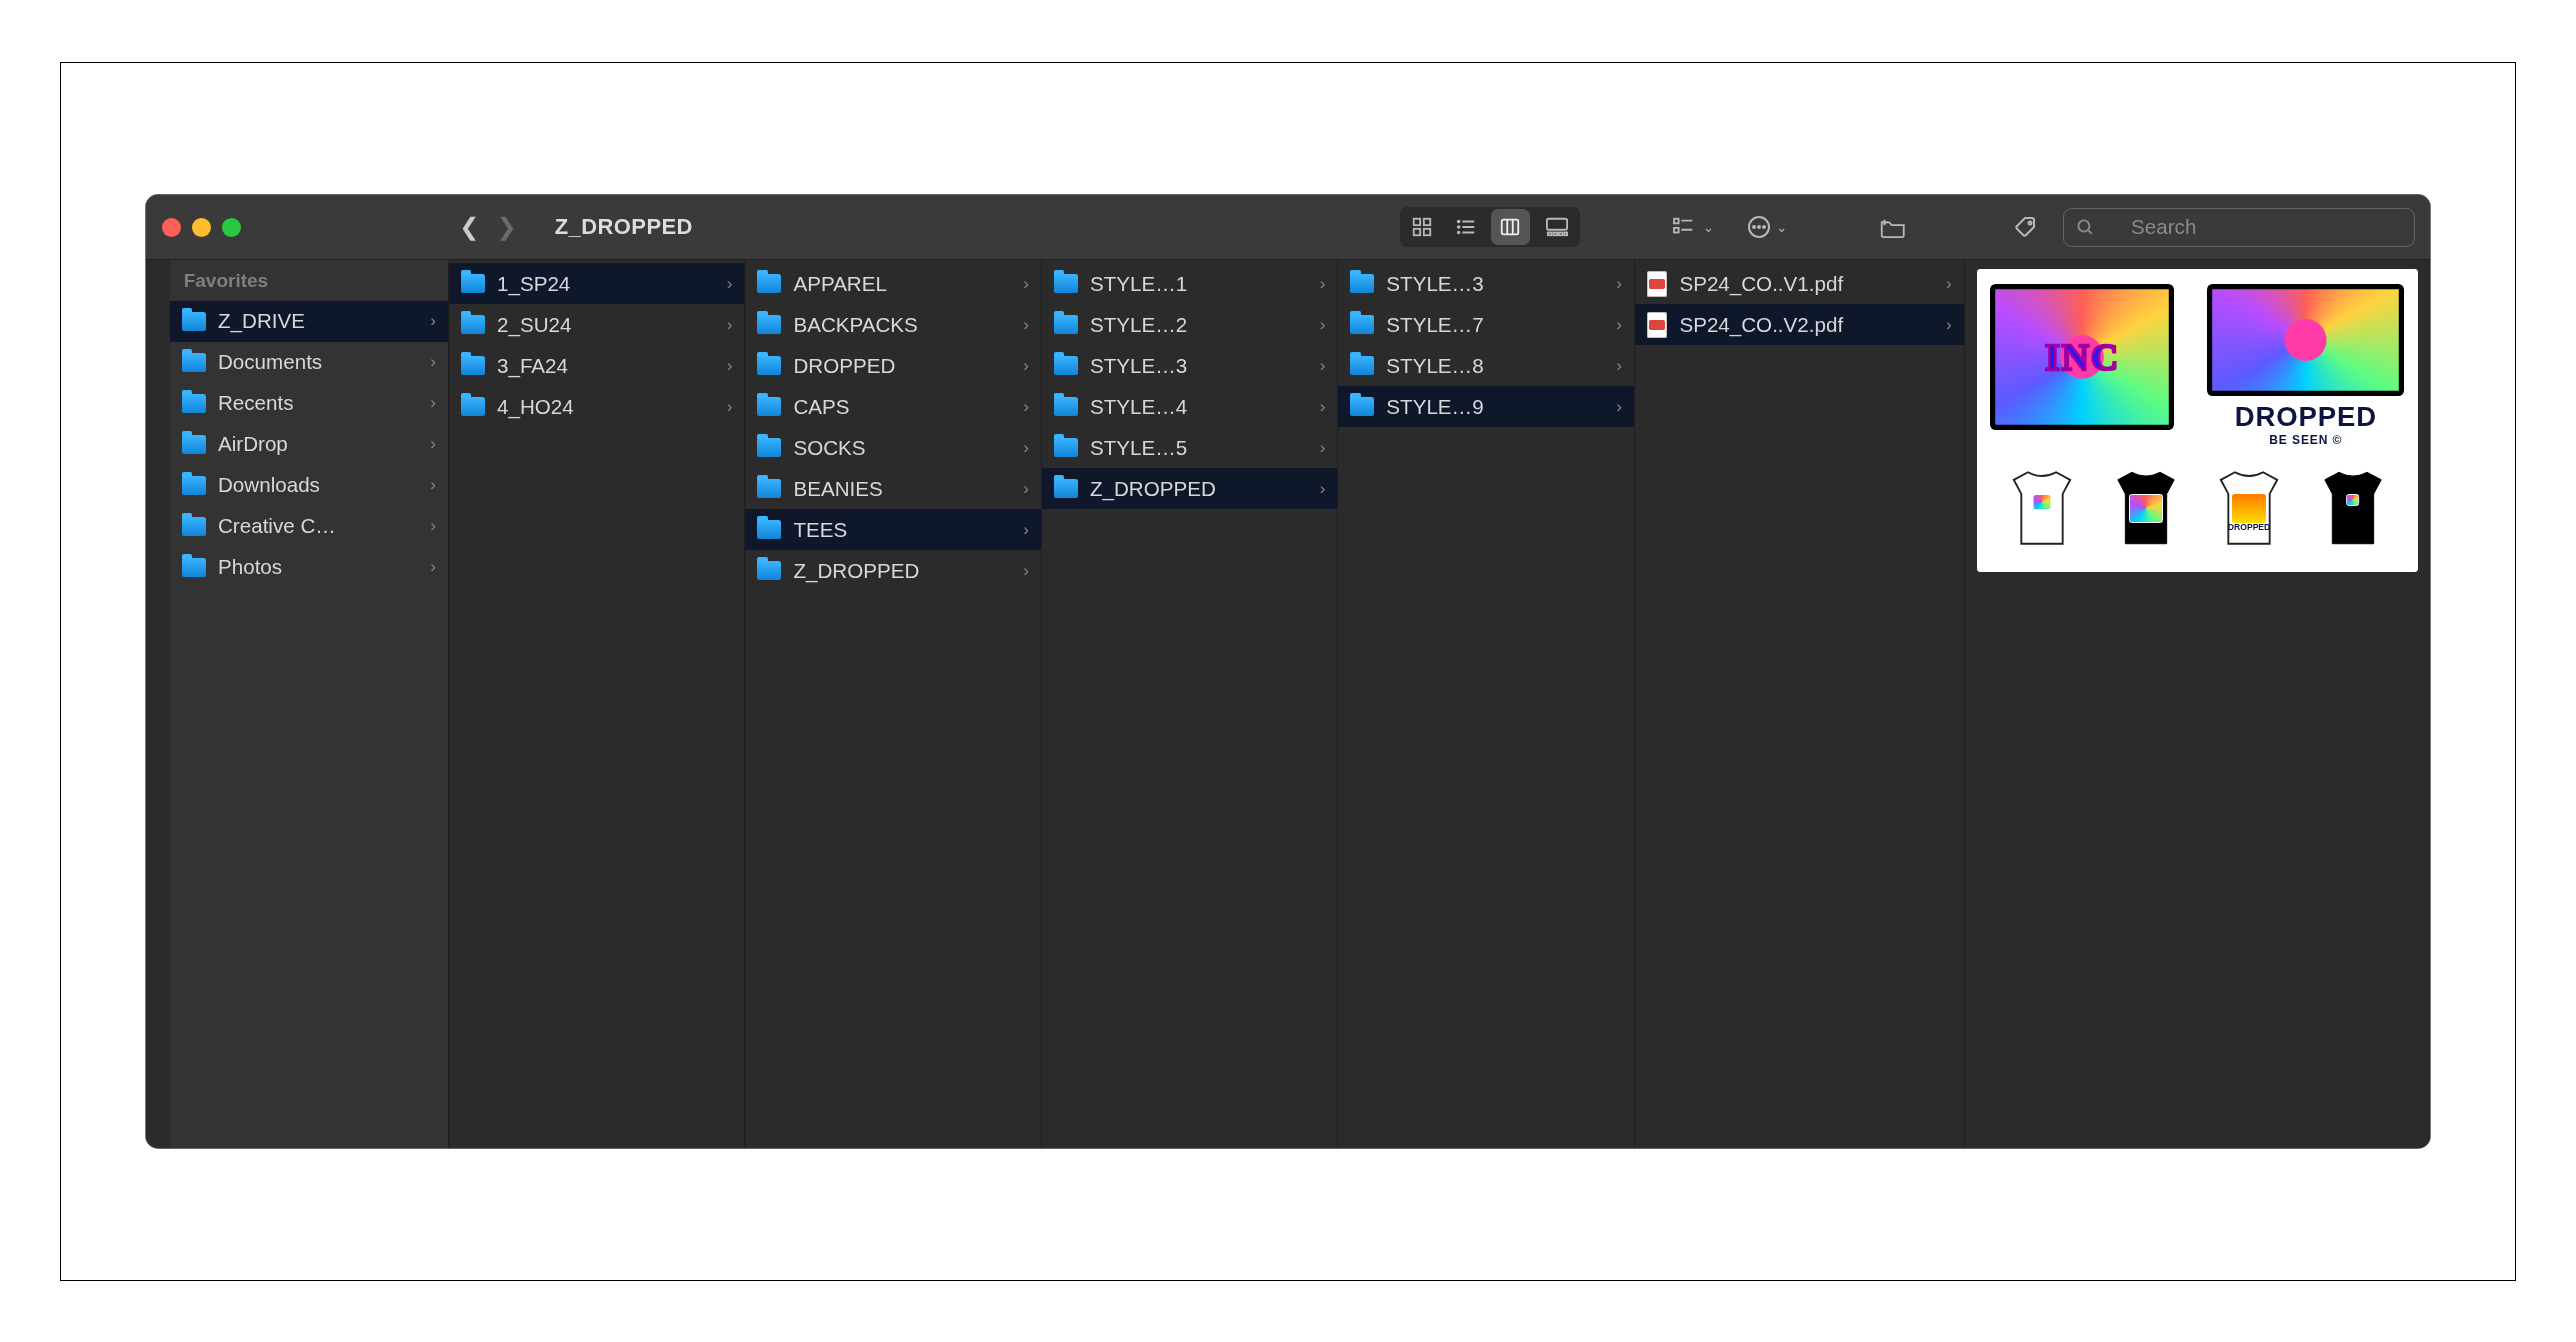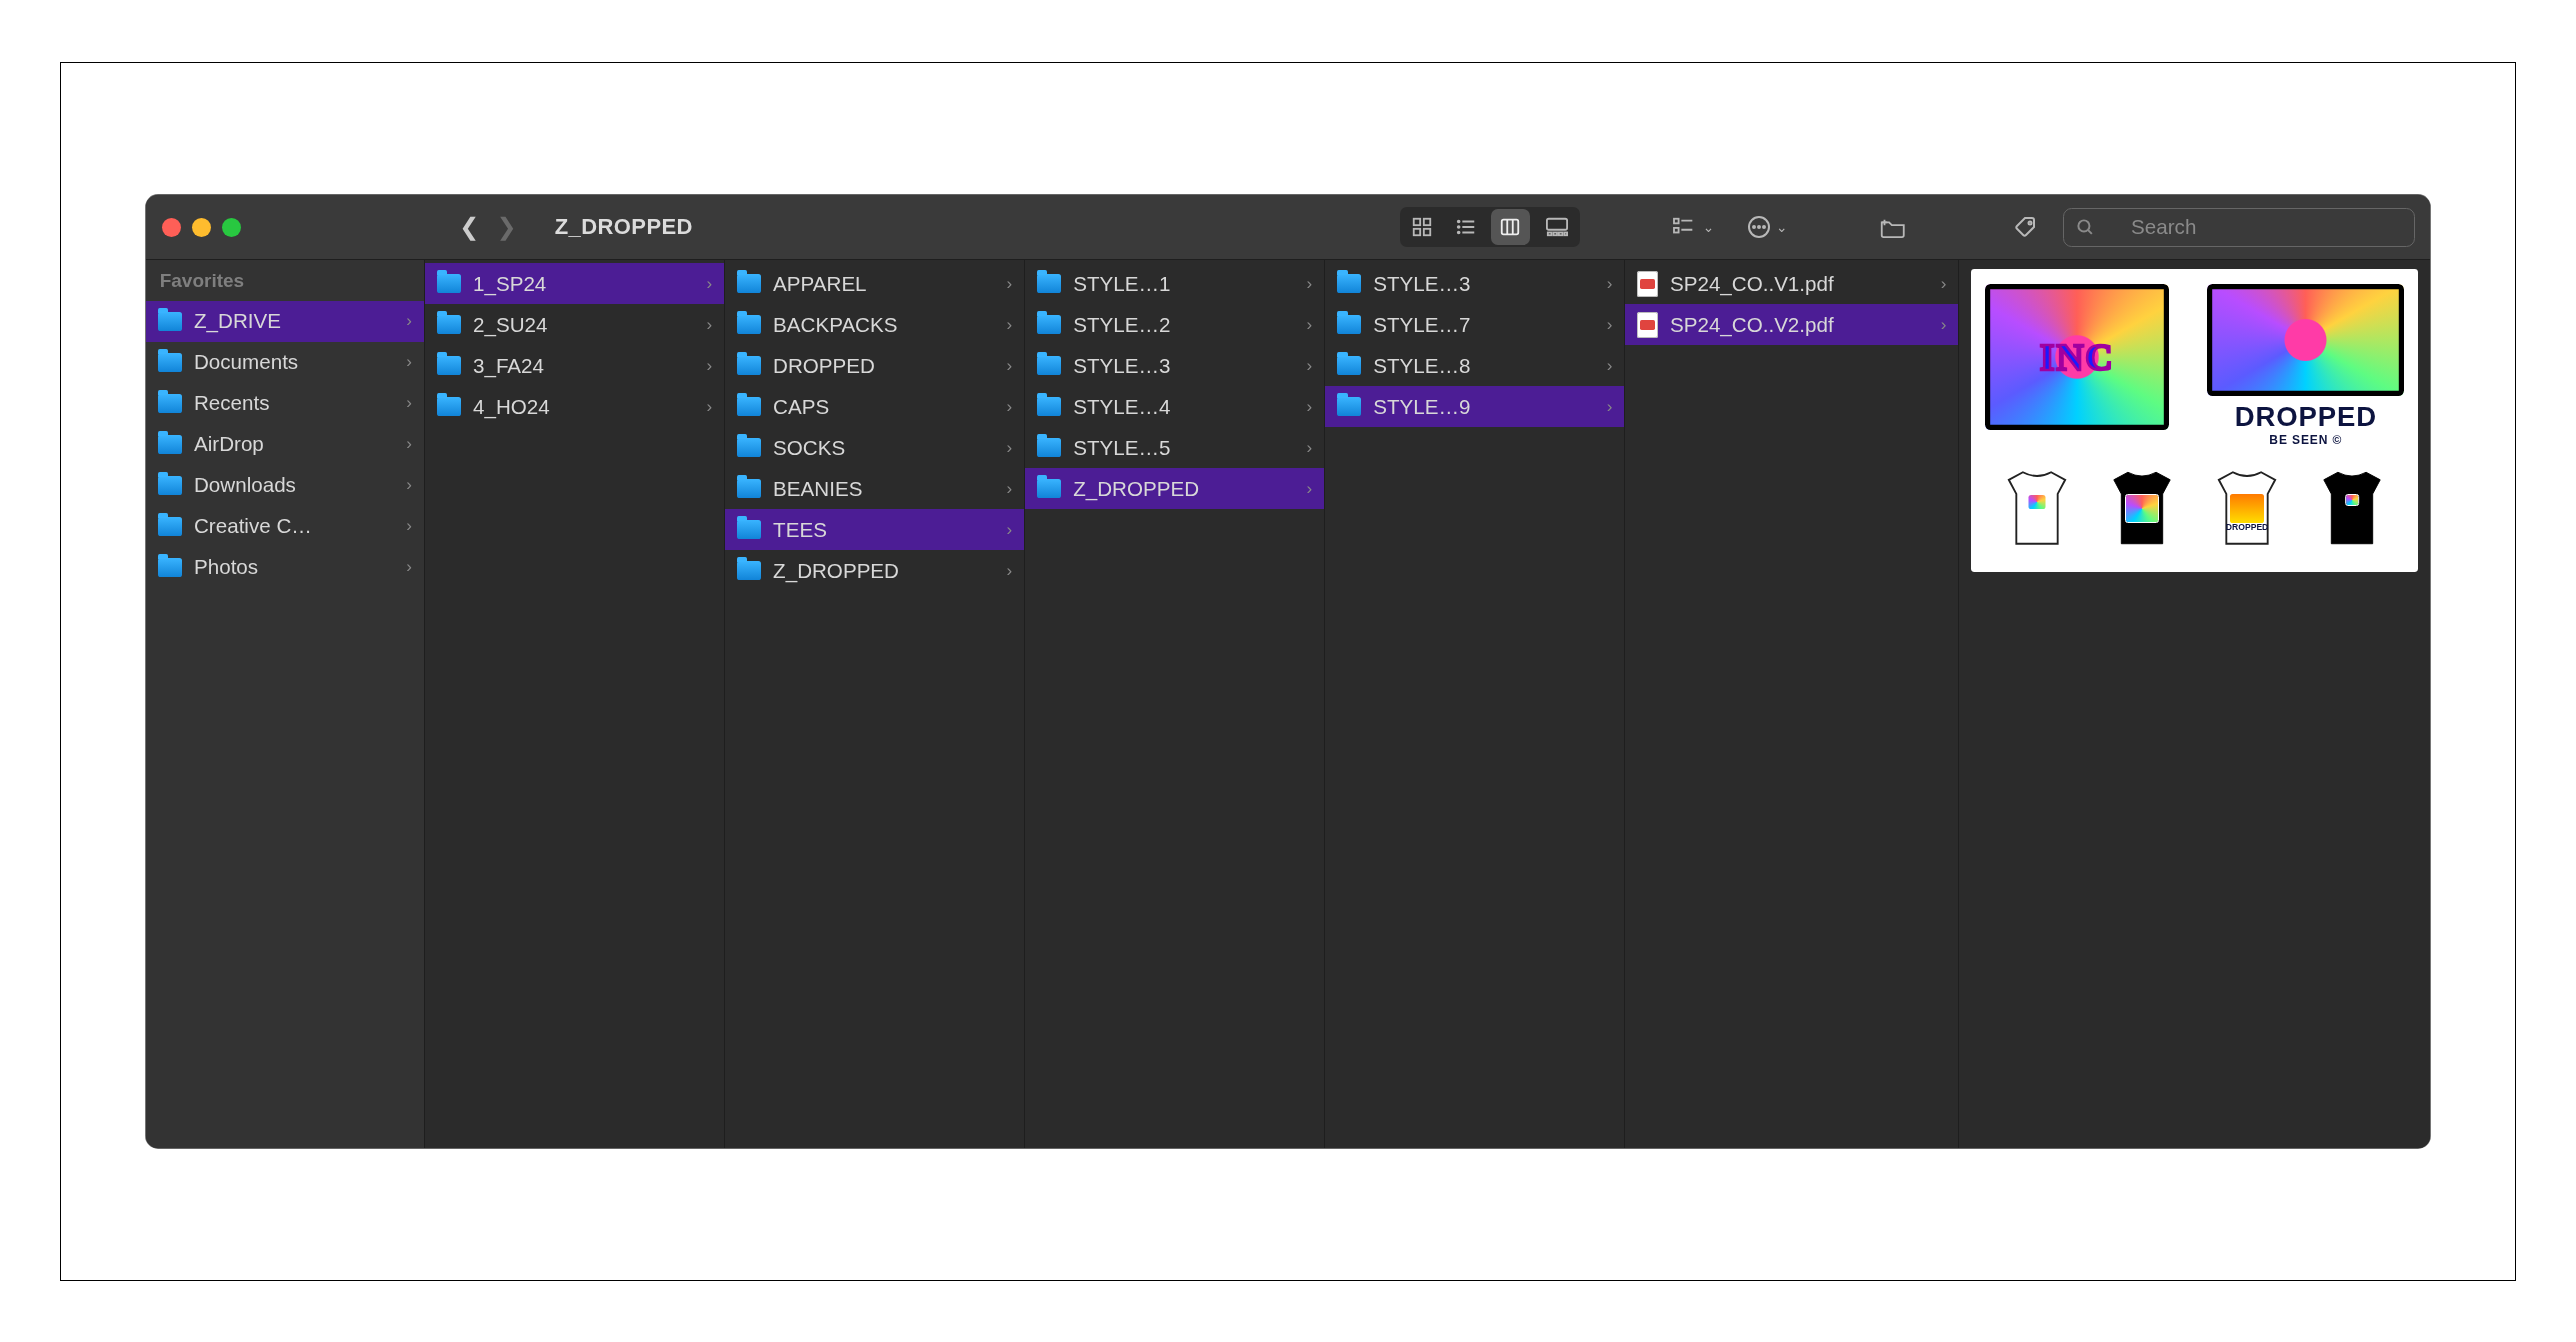--- a/index.html
+++ b/index.html
@@ -55,34 +55,34 @@
   .iconbtn svg { display:block; }
   .group { display:flex; align-items:center; gap:5.2px; }
   .group.seg { background:#2b2b2b; border-radius:6.9px; padding:1.7px;}
   .search {
     width: 352px; height:39px; border:0.9px solid #666; border-radius:8.6px;
     display:flex; align-items:center; gap:8.6px; padding:0 12px; color:#888;
   }
   .search input { flex:1; background:transparent; border:0; outline:0; color:#ddd; font-size:20.6px;margin-left:28px;}
   .search input::placeholder{color:#8a8a8a;}
   
-  .body { flex:1; display:flex; overflow:hidden;}
+  .body { flex:1; display:flex; overflow:hidden;margin-left:24px;}
   .sidebar {
     width: 279px; background:#333333; border-right:0.9px solid #1e1e1e;
     padding-top:5.2px;
   }
   .sb-header { color:#7f7f7f; font-size:19px; font-weight:600; padding:5.2px 13.7px 8.6px;}
   .sb-item, .col-item {
     display:flex; align-items:center; height:41px; padding:0 12px;
     color:#d8d8d8; font-size:20.6px; gap:12px; position:relative; cursor:default;
   }
   .sb-item .chev, .col-item .chev {
     margin-left:auto; color:#888; font-size:17px;
   }
-  .sb-item.selected, .col-item.selected { background:#4c1d95; }
+  .sb-item.selected, .col-item.selected { background:#0f172a; }
   .folder-ico {
     width:24px; height:19px; border-radius:2.6px;
     background: linear-gradient(#39b4ff,#1184d8);
     position:relative; flex:0 0 24px;
   }
   .folder-ico::before{
     content:""; position:absolute; top:-4.3px; left:0; width:10.3px; height:5.2px;
     border-radius:1.7px 1.7px 0 0; background:#39b4ff;
   }
   .pdf-ico {

